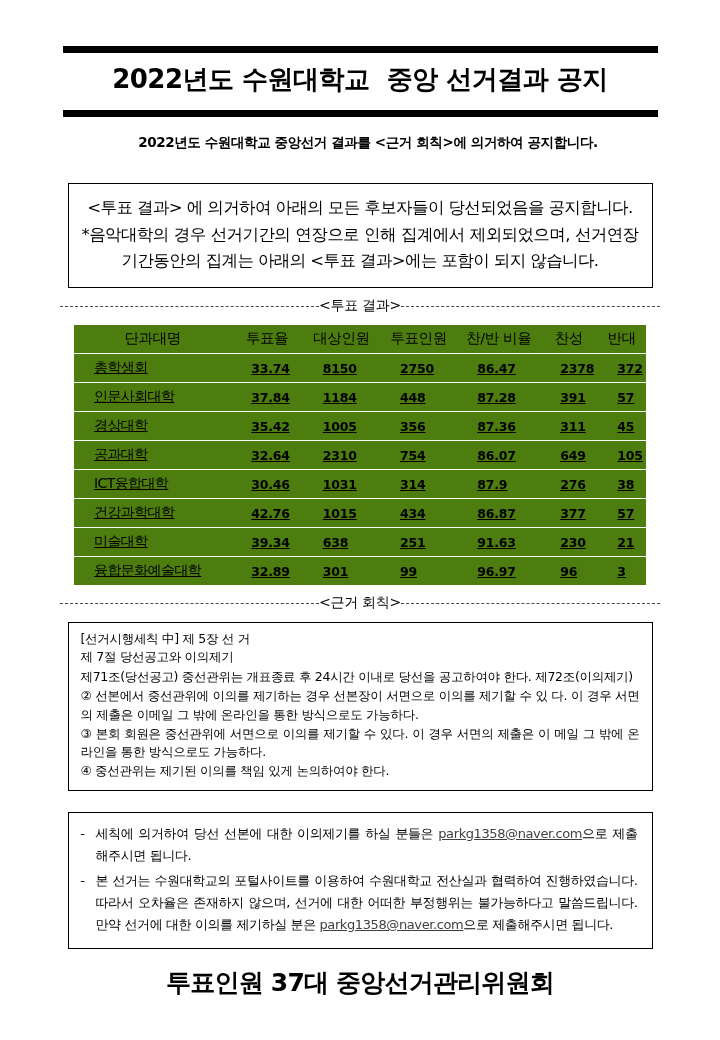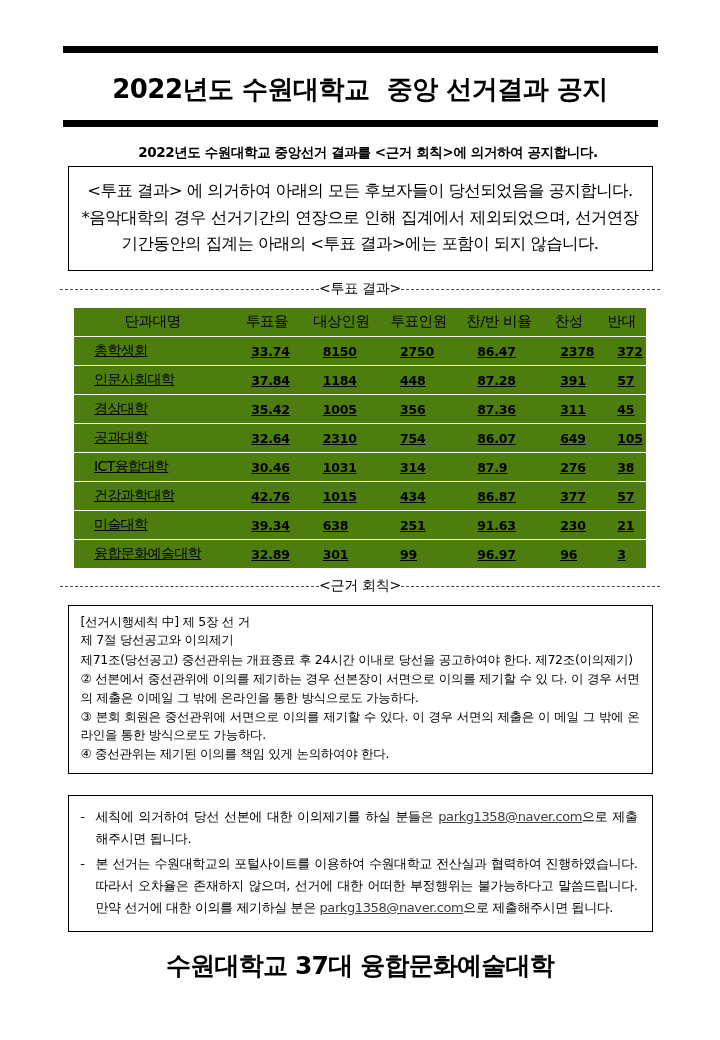--- a/index.html
+++ b/index.html
@@ -32,38 +32,38 @@
     background: #000000;
   }
   .rule-top { margin-top: 46px; }
   .rule-under-title { margin-top: 7px; }
 
   .doc-title {
     text-align: center;
     font-size: 26px;
     font-weight: bold;
     letter-spacing: -0.5px;
-    padding: 22px 0 8px 0;
+    padding: 12px 0 8px 0;
     line-height: 1.15;
     white-space: pre;
   }
 
   .subhead {
     text-align: center;
     font-size: 13.5px;
     font-weight: bold;
     margin-top: 17px;
     letter-spacing: -0.4px;
     padding-left: 16px;
   }
 
   
   .notice-box {
     width: 585px;
-    margin: 4px auto 0 auto;
+    margin: 31px auto 0 auto;
     border: 1.3px solid #000000;
     box-sizing: border-box;
     padding: 11px 13px 12px 13px;
   }
   .notice-line {
     font-size: 16.5px;
     line-height: 1.62;
     letter-spacing: -0.6px;
     text-align: justify;
     text-align-last: center;
@@ -339,15 +339,15 @@
     <div class="note-row">
       <span class="note-bullet">-</span>
       <span class="note-text"><span>세칙에 의거하여 당선 선본에 대한 이의제기를 하실 분들은 </span><a class="mail" href="#">parkg1358@naver.com</a><span>으로 제출해주시면 됩니다.</span></span>
     </div>
     <div class="note-row">
       <span class="note-bullet">-</span>
       <span class="note-text"><span>본 선거는 수원대학교의 포털사이트를 이용하여 수원대학교 전산실과 협력하여 진행하였습니다. 따라서 오차율은  존재하지 않으며, 선거에 대한 어떠한 부정행위는 불가능하다고 말씀드립니다. 만약 선거에 대한 이의를 제기하실 분은 </span><a class="mail" href="#">parkg1358@naver.com</a><span>으로 제출해주시면 됩니다.</span></span>
     </div>
   </div>
 
-  <div class="footer-title">수원대학교 37대 융합문화예술대학</div>
+  <div class="footer-title">투표인원 37대 중앙선거관리위원회</div>
 
 </div>
 
 </body></html>

